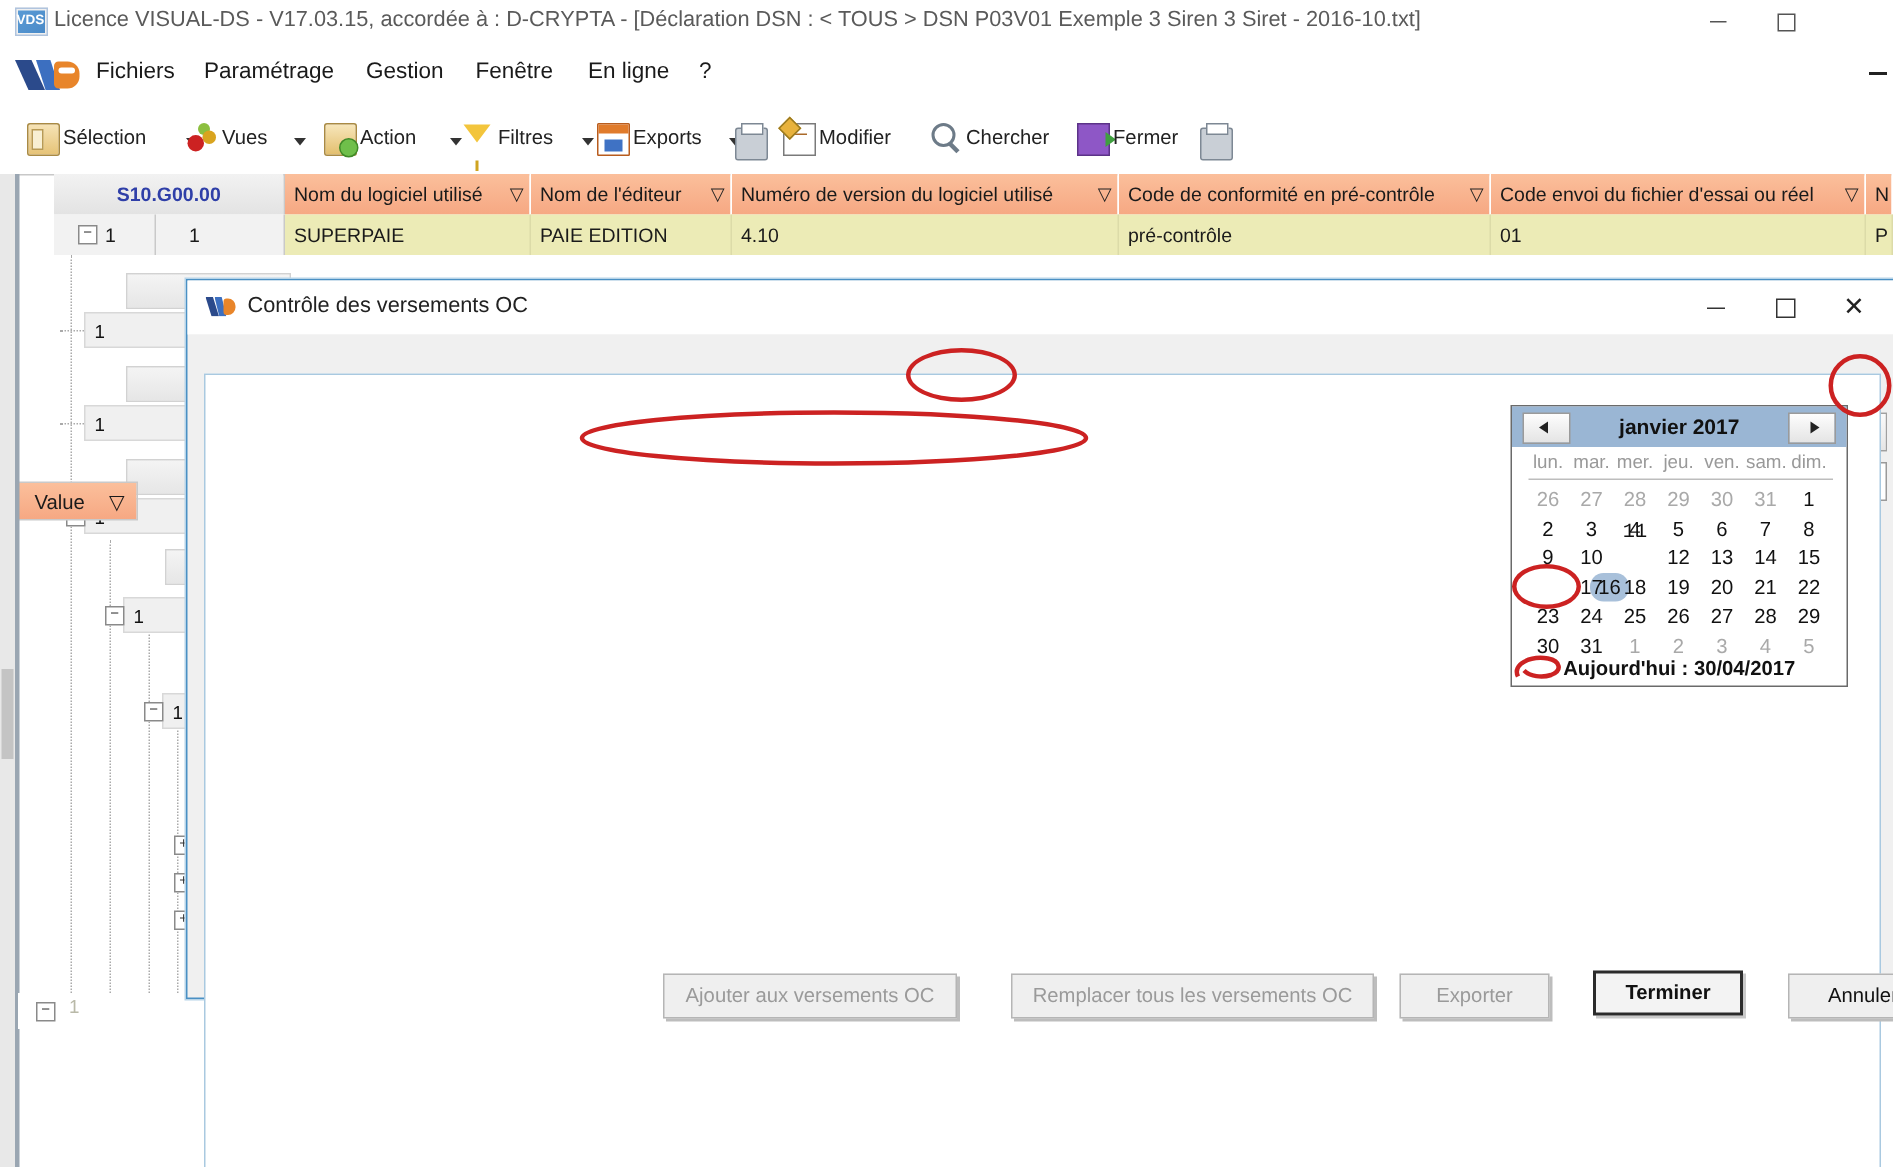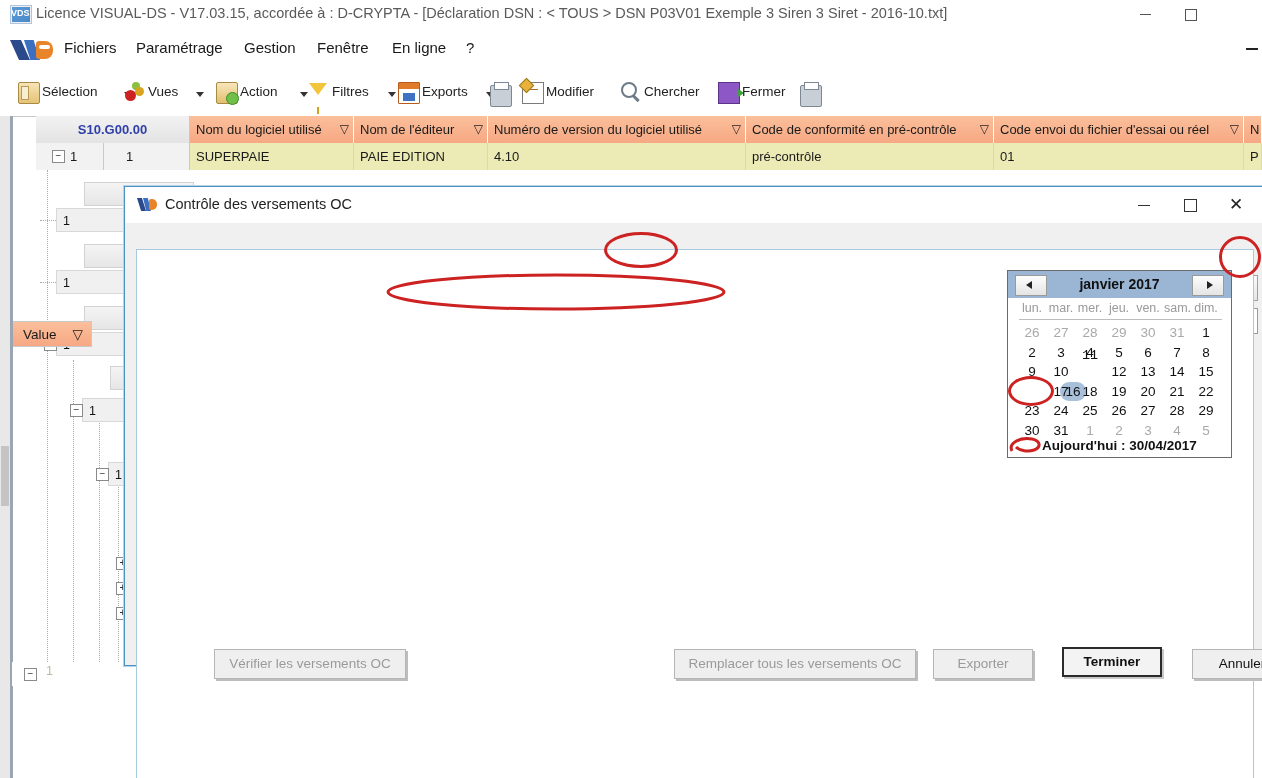--- a/index.html
+++ b/index.html
@@ -435,21 +435,21 @@
       <div class="combo" style="left:880px;top:52px;width:252px">
         <span class="val" style="left:13px">lundi     16    janvier    2017</span>
         <span class="arrow"></span>
       </div>
 
       <div class="lbl" style="left:740px;top:92px">BIC :</div>
       <div class="txtbox" style="left:790px;top:85px;width:342px" placeholder=""></div>
 
       <div class="whitearea"></div>
 
-      <div class="dbtn" style="left:88px;top:426px;width:192px">Vérifier les versements OC</div>
+      <div class="dbtn" style="left:316px;top:426px;width:196px">Ajouter aux versements OC</div>
       <div class="dbtn" style="left:548px;top:426px;width:242px">Remplacer tous les versements OC</div>
       <div class="dbtn" style="left:807px;top:426px;width:100px">Exporter</div>
       <div class="dbtn active" style="left:936px;top:424px;width:100px">Terminer</div>
       <div class="dbtn normal" style="left:1066px;top:426px;width:100px">Annuler</div>
     </div>
   </div>
 
   <div class="cal">
     <div class="cal-hdr">
       <div class="t">janvier 2017</div>

